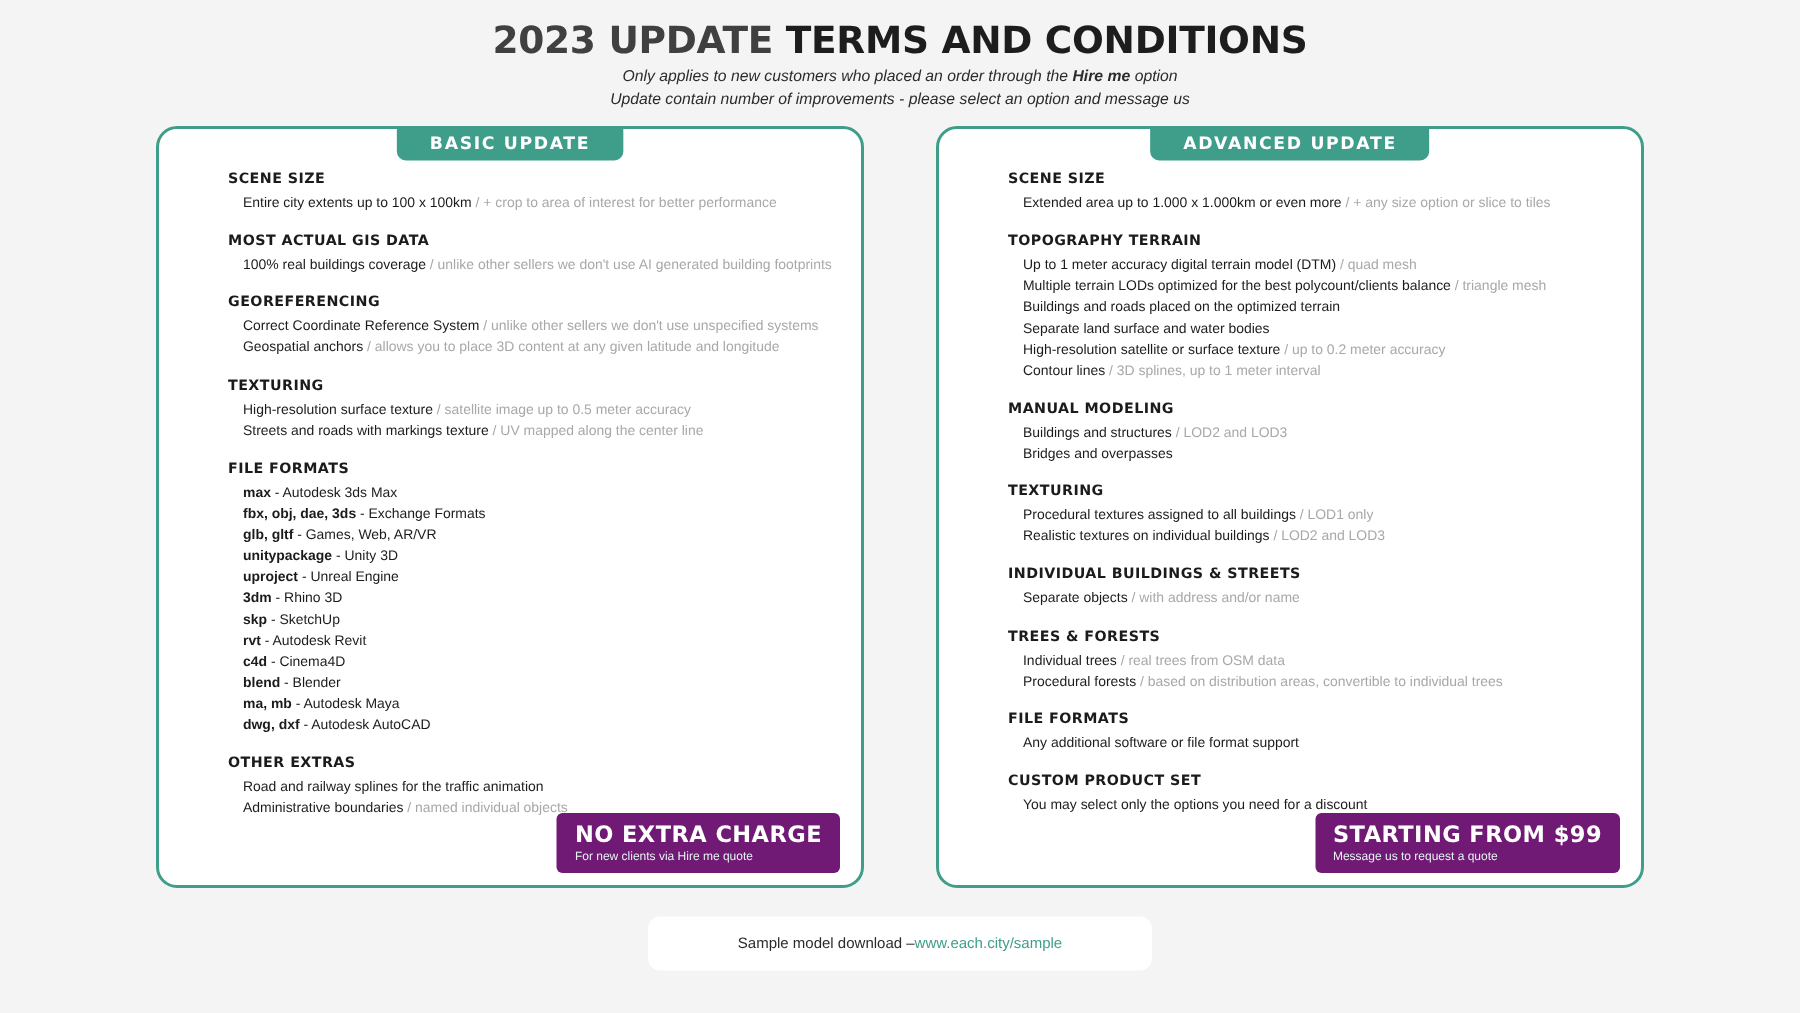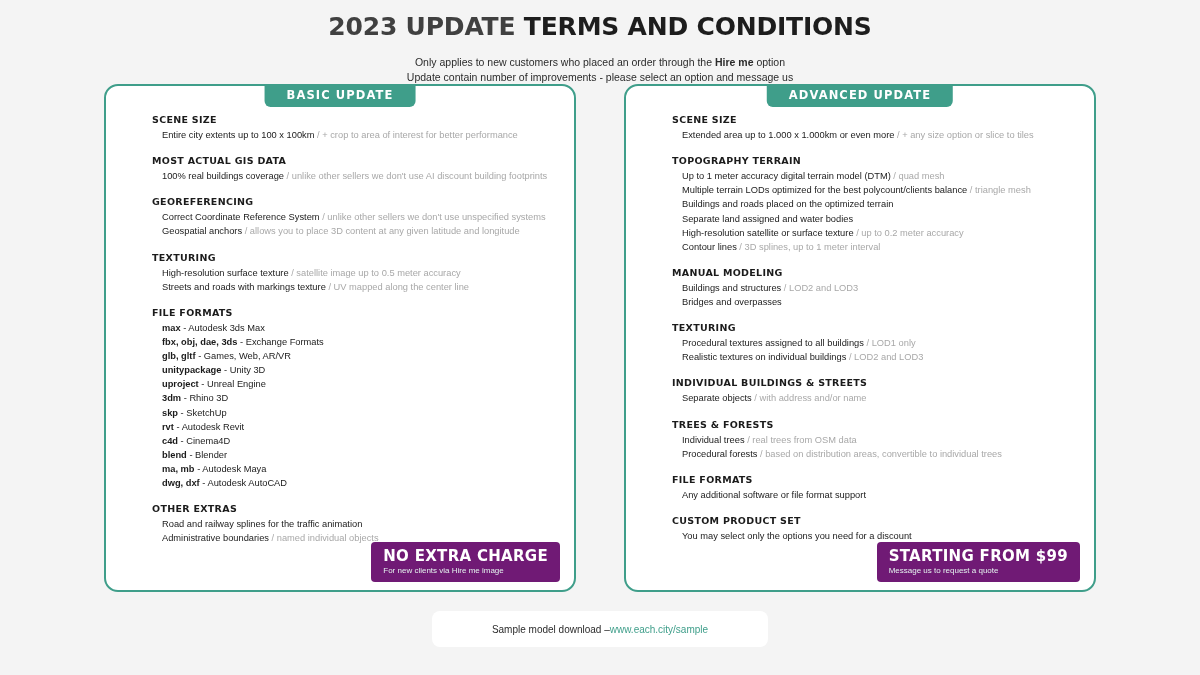--- a/index.html
+++ b/index.html
@@ -20,22 +20,23 @@
     font-size: 25px;
     font-weight: bold;
     letter-spacing: -0.2px;
     font-family: "DejaVu Sans", sans-serif;
   }
   .header h1 .accent { color: #404040; }
   .header h1 .dark { color: #1d1d1d; }
   .sub {
     font-size: 10.5px;
     color: #2b2b2b;
-    margin-top: 14px;
+    margin-top: 3px;
     line-height: 1.45;
+    font-style: italic;
   }
   .sub b { font-weight: bold; }
 
   
   .cols {
     position: absolute;
     top: 84px; left: 0; right: 0;
     display: flex;
     justify-content: center;
     gap: 48px;
@@ -142,21 +143,21 @@
 
     <div class="card">
       <div class="card-badge">BASIC UPDATE</div>
       <div class="content" id="basic-content">
           <div class="section">
             <div class="section-title">SCENE SIZE</div>
             <div class="line"><span>Entire city extents up to 100 x 100km</span><span class="muted"> / + crop to area of interest for better performance</span></div>
           </div>
           <div class="section">
             <div class="section-title">MOST ACTUAL GIS DATA</div>
-            <div class="line"><span>100% real buildings coverage</span><span class="muted"> / unlike other sellers we don't use AI discount building footprints</span></div>
+            <div class="line"><span>100% real buildings coverage</span><span class="muted"> / unlike other sellers we don't use AI generated building footprints</span></div>
           </div>
           <div class="section">
             <div class="section-title">GEOREFERENCING</div>
             <div class="line"><span>Correct Coordinate Reference System</span><span class="muted"> / unlike other sellers we don't use unspecified systems</span></div>
             <div class="line"><span>Geospatial anchors</span><span class="muted"> / allows you to place 3D content at any given latitude and longitude</span></div>
           </div>
           <div class="section">
             <div class="section-title">TEXTURING</div>
             <div class="line"><span>High-resolution surface texture</span><span class="muted"> / satellite image up to 0.5 meter accuracy</span></div>
             <div class="line"><span>Streets and roads with markings texture</span><span class="muted"> / UV mapped along the center line</span></div>
@@ -177,37 +178,37 @@
             <div class="line"><b>dwg, dxf</b><span> - Autodesk AutoCAD</span></div>
           </div>
           <div class="section">
             <div class="section-title">OTHER EXTRAS</div>
             <div class="line"><span>Road and railway splines for the traffic animation</span></div>
             <div class="line"><span>Administrative boundaries</span><span class="muted"> / named individual objects</span></div>
           </div>
         </div>
       <div class="price">
         <div class="big">NO EXTRA CHARGE</div>
-        <div class="small">For new clients via Hire me image</div>
+        <div class="small">For new clients via Hire me quote</div>
       </div>
     </div>
 
     <div class="card">
       <div class="card-badge">ADVANCED UPDATE</div>
       <div class="content" id="advanced-content">
           <div class="section">
             <div class="section-title">SCENE SIZE</div>
             <div class="line"><span>Extended area up to 1.000 x 1.000km or even more</span><span class="muted"> / + any size option or slice to tiles</span></div>
           </div>
           <div class="section">
             <div class="section-title">TOPOGRAPHY TERRAIN</div>
             <div class="line"><span>Up to 1 meter accuracy digital terrain model (DTM)</span><span class="muted"> / quad mesh</span></div>
             <div class="line"><span>Multiple terrain LODs optimized for the best polycount/clients balance</span><span class="muted"> / triangle mesh</span></div>
             <div class="line"><span>Buildings and roads placed on the optimized terrain</span></div>
-            <div class="line"><span>Separate land assigned and water bodies</span></div>
+            <div class="line"><span>Separate land surface and water bodies</span></div>
             <div class="line"><span>High-resolution satellite or surface texture</span><span class="muted"> / up to 0.2 meter accuracy</span></div>
             <div class="line"><span>Contour lines</span><span class="muted"> / 3D splines, up to 1 meter interval</span></div>
           </div>
           <div class="section">
             <div class="section-title">MANUAL MODELING</div>
             <div class="line"><span>Buildings and structures</span><span class="muted"> / LOD2 and LOD3</span></div>
             <div class="line"><span>Bridges and overpasses</span></div>
           </div>
           <div class="section">
             <div class="section-title">TEXTURING</div>

